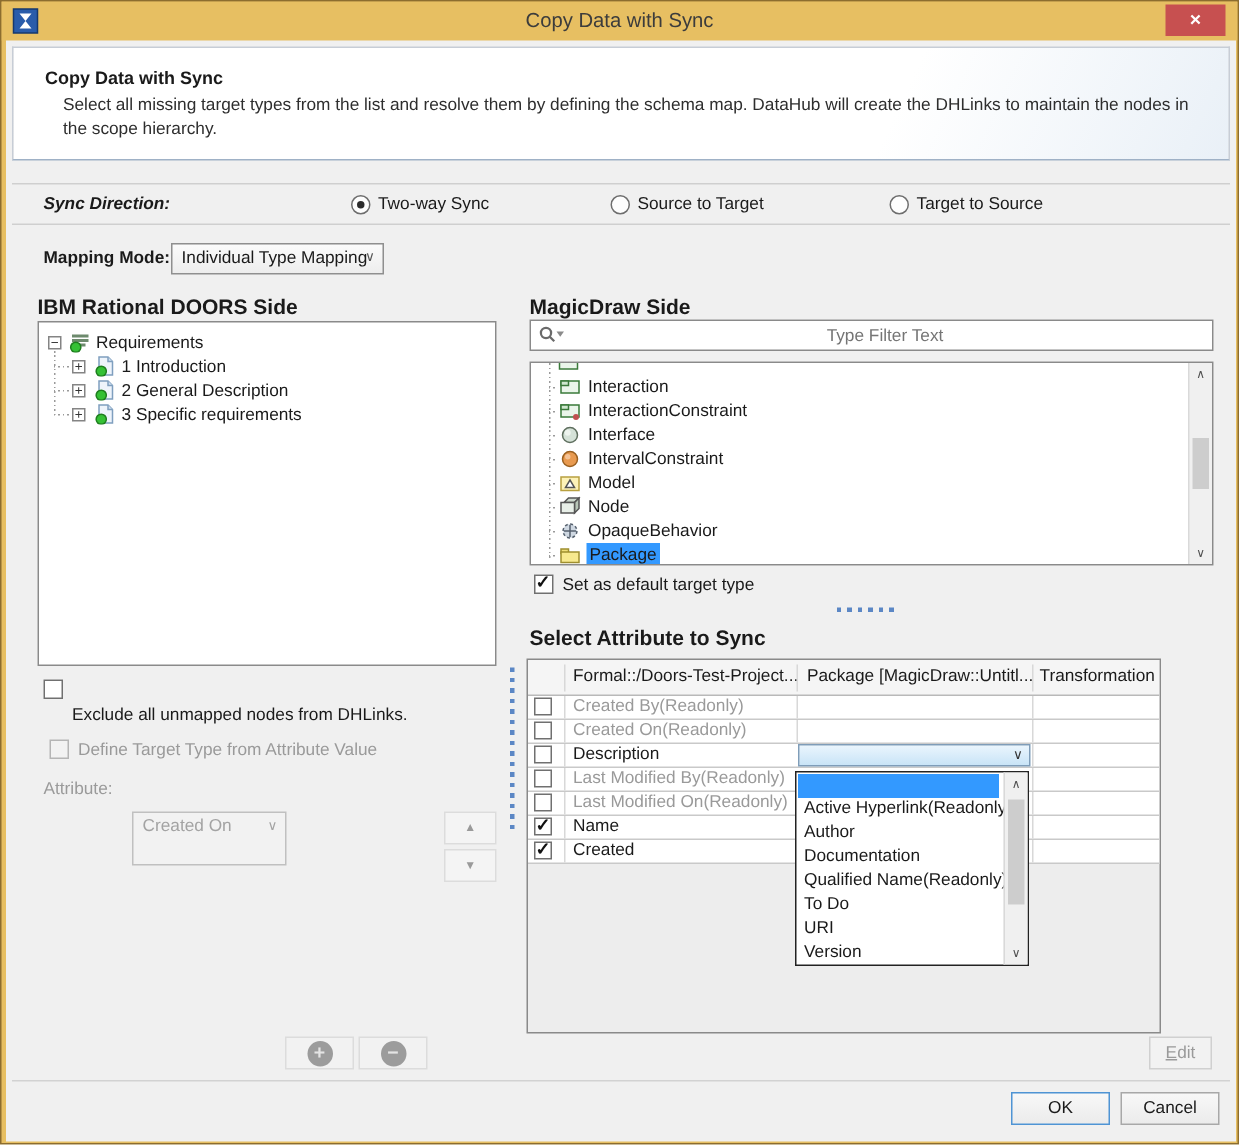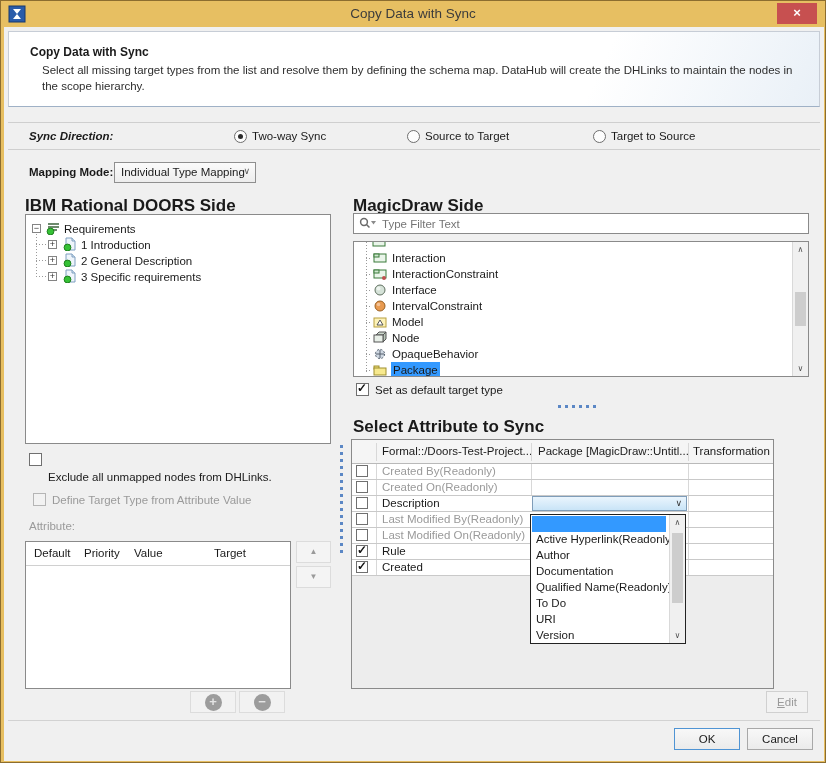--- a/index.html
+++ b/index.html
@@ -6,37 +6,37 @@
   *{box-sizing:border-box;}
   .dlg{position:relative;width:826px;height:763px;background:#e7bf62;
        font-family:"Liberation Sans",sans-serif;font-size:11.5px;color:#1a1a1a;
        border:1px solid #8c6d2f;overflow:hidden;}
   .titlebar{position:absolute;left:0;top:0;width:100%;height:26px;background:#e7bf62;}
   .title-text{position:absolute;left:0;right:0;top:5px;text-align:center;font-size:13.5px;color:#3c3c3c;}
   .app-icon{position:absolute;left:7px;top:4px;width:18px;height:18px;}
   .close-btn{position:absolute;right:8px;top:2px;width:40px;height:21px;background:#c75050;
              color:#fff;text-align:center;line-height:20px;font-size:13px;font-weight:bold;cursor:pointer;}
   .content{position:absolute;left:3px;top:26px;width:820px;height:734px;background:#f0f0f0;}
-  .abs{position:absolute;}
+  .abs{position:absolute;text-align:center;}
   .hdr-panel{position:absolute;left:4px;top:4px;width:812px;height:76px;
              background:linear-gradient(295deg,#e9f0f7 0%,#ffffff 28%);
              border:1px solid #c7cdd6;border-bottom:1px solid #9fb1c6;}
   .hdr-title{position:absolute;left:21px;top:13px;font-weight:bold;font-size:12px;}
   .hdr-desc{position:absolute;left:33px;font-size:11.5px;color:#2e2e2e;}
   .band{position:absolute;left:4px;top:95px;width:812px;height:28px;
         border-top:1px solid #cfcfcf;border-bottom:1px solid #cfcfcf;}
   .bold{font-weight:bold;}
   .radio{width:13px;height:13px;border:1px solid #6e6e6e;border-radius:50%;background:#fdfdfd;position:absolute;}
   .radio.sel::after{content:"";position:absolute;left:3px;top:3px;width:5px;height:5px;border-radius:50%;background:#2b2b2b;}
   .combo{border:1px solid #8f8f8f;background:linear-gradient(#fbfbfb,#ededed);position:absolute;}
   .combo .cv{position:absolute;left:6px;top:3px;white-space:nowrap;}
   .combo .ch{position:absolute;right:5px;top:3px;color:#555;font-size:9px;}
   .combo.disabled{border-color:#c0c0c0;background:#f2f2f2;}
   .combo.disabled .cv,.combo.disabled .ch{color:#a3a3a3;}
-  .panel-title{font-weight:bold;font-size:17px;position:absolute;}
+  .panel-title{font-weight:bold;font-size:14px;position:absolute;}
   .boxed{border:1px solid #8a8a8a;background:#fff;position:absolute;overflow:hidden;}
   .trow{position:absolute;height:16px;line-height:15px;white-space:nowrap;}
   .pm{position:absolute;width:9px;height:9px;border:1px solid #848484;background:#fff;
       font-size:9px;line-height:7px;text-align:center;color:#333;}
   .dotv{position:absolute;width:1px;background-image:repeating-linear-gradient(180deg,#9a9a9a 0 1px,transparent 1px 3px);}
   .doth{position:absolute;height:1px;background-image:repeating-linear-gradient(90deg,#9a9a9a 0 1px,transparent 1px 3px);}
   .cb{position:absolute;width:13px;height:13px;border:1px solid #707070;background:#fff;}
   .cb .mk{position:absolute;left:0px;top:-3px;font-size:12px;font-weight:bold;color:#111;}
   .cb.disabled{border-color:#b5b5b5;background:#f2f2f2;}
   .lbl{position:absolute;white-space:nowrap;}
@@ -164,27 +164,20 @@
     <span class="lbl" style="left:44px;top:444px;">Exclude all unmapped nodes from DHLinks.</span>
 
     <span class="cb disabled" style="left:29px;top:466px;"></span>
     <span class="lbl gray" style="left:48px;top:467px;">Define Target Type from Attribute Value</span>
     <span class="lbl gray" style="left:25px;top:493px;">Attribute:</span>
     <div class="combo disabled" style="left:84px;top:514px;width:103px;height:36px;">
       <span class="cv">Created On</span>
       <span class="ch">∨</span>
     </div>
 
-    <div class="boxed" style="left:21px;top:514px;width:266px;height:148px;">
-      <span class="lbl" style="left:8px;top:5px;">Default</span>
-      <span class="lbl" style="left:58px;top:5px;">Priority</span>
-      <span class="lbl" style="left:108px;top:5px;">Value</span>
-      <span class="lbl" style="left:188px;top:5px;">Target</span>
-      <div class="abs" style="left:0;top:23px;width:100%;height:1px;background:#d0d0d0;"></div>
-    </div>
     <div class="spin" style="left:292px;top:514px;">▲</div>
     <div class="spin" style="left:292px;top:539px;">▼</div>
 
     <div class="roundbtn" style="left:186px;top:664px;">
       <span class="cir">+</span>
     </div>
     <div class="roundbtn" style="left:235px;top:664px;">
       <span class="cir">−</span>
     </div>
 
@@ -364,21 +357,21 @@
       <div class="gridrow" style="left:0;top:88px;width:100%;">
         <span class="cb" style="left:4px;top:1px;width:12px;height:12px;"></span>
         <span class="lbl gray" style="left:30px;top:1px;">Last Modified On(Readonly)</span>
         <span class="vline" style="left:24px;top:0;height:15px;"></span>
         <span class="vline" style="left:336px;top:0;height:15px;"></span>
       </div>
       <div class="gridrow" style="left:0;top:104px;width:100%;">
         <span class="cb" style="left:4px;top:1px;width:12px;height:12px;">
             <span class="mk">✓</span>
           </span>
-        <span class="lbl" style="left:30px;top:1px;">Rule</span>
+        <span class="lbl" style="left:30px;top:1px;">Name</span>
         <span class="vline" style="left:24px;top:0;height:15px;"></span>
         <span class="vline" style="left:336px;top:0;height:15px;"></span>
       </div>
       <div class="gridrow" style="left:0;top:120px;width:100%;">
         <span class="cb" style="left:4px;top:1px;width:12px;height:12px;">
             <span class="mk">✓</span>
           </span>
         <span class="lbl" style="left:30px;top:1px;">Created</span>
         <span class="vline" style="left:24px;top:0;height:15px;"></span>
         <span class="vline" style="left:336px;top:0;height:15px;"></span>

